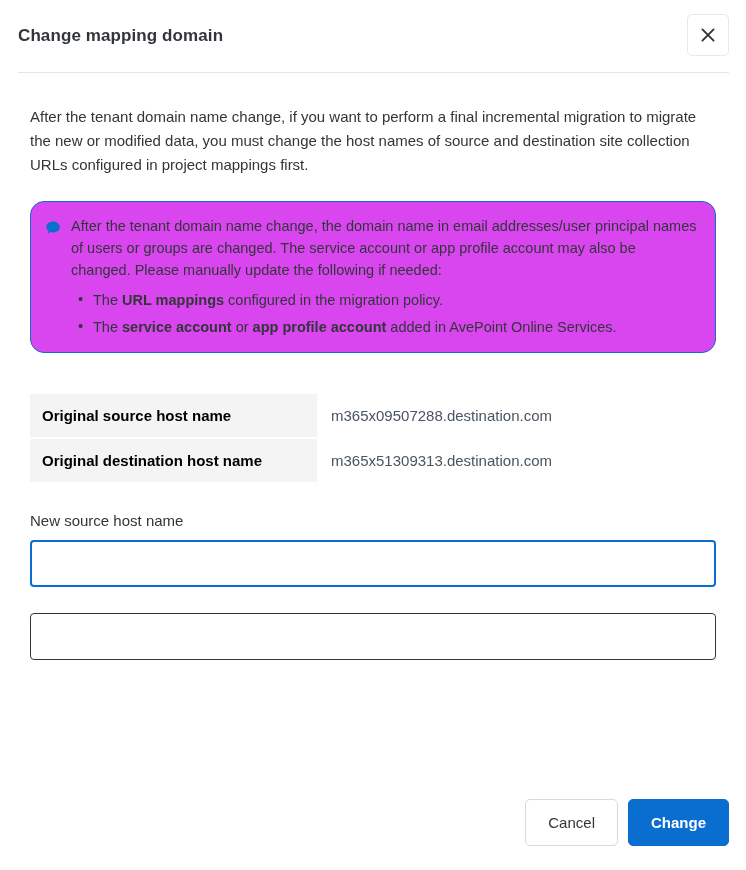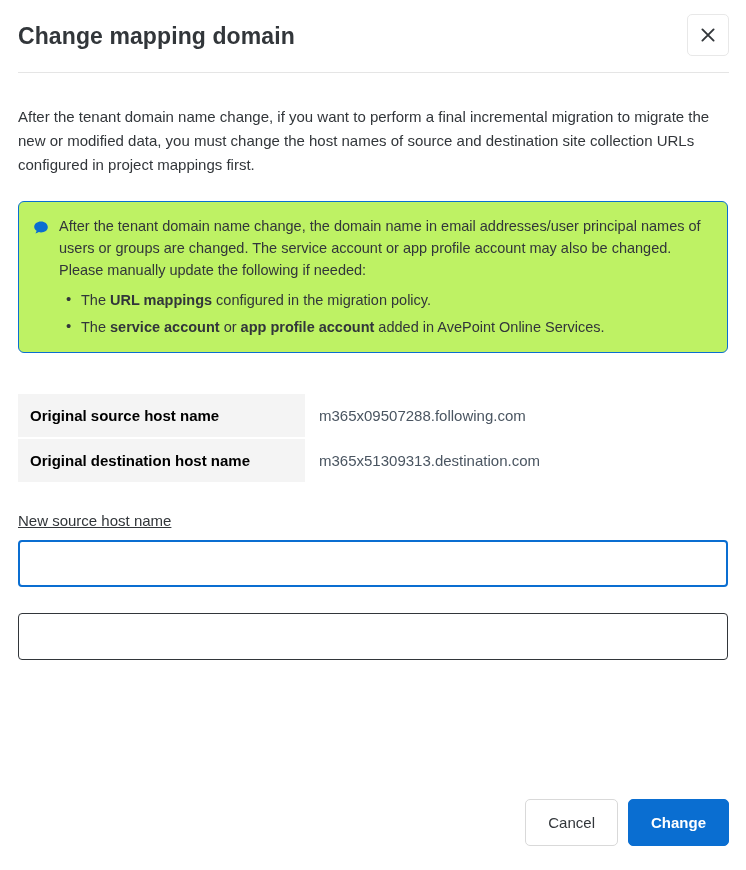--- a/index.html
+++ b/index.html
@@ -27,21 +27,21 @@
   }
 
   
   .dialog-header {
     position: relative;
     padding: 18px 18px 0 18px;
     height: 73px;
     flex: 0 0 auto;
   }
   .dialog-title {
-    font-size: 23px;
+    font-size: 17px;
     font-weight: bold;
     color: #32363a;
     letter-spacing: 0.1px;
     line-height: 32px;
     margin: 0;
     padding-top: 2px;
   }
   .close-button {
     position: absolute;
     top: 14px;
@@ -67,40 +67,40 @@
     left: 18px;
     right: 17px;
     bottom: 0;
     height: 1px;
     background: #e5e5e5;
   }
 
   
   .dialog-body {
     flex: 1 1 auto;
-    padding: 0 18px;
+    padding: 0 30px;
     position: relative;
   }
 
   .intro-text {
     font-size: 15px;
     line-height: 24px;
     color: #32363a;
     margin: 0;
     padding-top: 32px;
     padding-bottom: 0;
     max-width: 716px;
   }
 
   
   .info-callout {
     margin-top: 24px;
     border: 1px solid #0a6ed1;
-    border-radius: 6px;
-    background: #bef264;
+    border-radius: 14px;
+    background: #d946ef;
     padding: 13px 16px 14px 14px;
     display: flex;
     align-items: flex-start;
     gap: 10px;
   }
   .info-icon {
     flex: 0 0 auto;
     width: 16px;
     height: 16px;
     margin-top: 5px;
@@ -166,21 +166,20 @@
 
   
   .field-group { margin-top: 27px; }
   .field-group.second { margin-top: 26px; }
   .field-label {
     display: block;
     font-size: 15px;
     color: #32363a;
     line-height: 20px;
     margin-bottom: 9px;
-    text-decoration: underline;
   }
   .field-input {
     display: block;
     width: 100%;
     height: 47px;
     border-radius: 4px;
     font-size: 15px;
     font-family: "Liberation Sans", sans-serif;
     color: #32363a;
     padding: 0 11px;
@@ -260,21 +259,21 @@
           <li><span>The </span><b>URL mappings</b><span> configured in the migration policy.</span></li>
           <li><span>The </span><b>service account</b><span> or </span><b>app profile account</b><span> added in AvePoint Online Services.</span></li>
         </ul>
       </div>
     </div>
 
     <table class="orig-table">
       <tbody>
         <tr>
           <td class="orig-label">Original source host name</td>
-          <td class="orig-value">m365x09507288.following.com</td>
+          <td class="orig-value">m365x09507288.destination.com</td>
         </tr>
         <tr>
           <td class="orig-label">Original destination host name</td>
           <td class="orig-value">m365x51309313.destination.com</td>
         </tr>
       </tbody>
     </table>
 
     <div class="field-group">
       <label class="field-label">New source host name</label>

